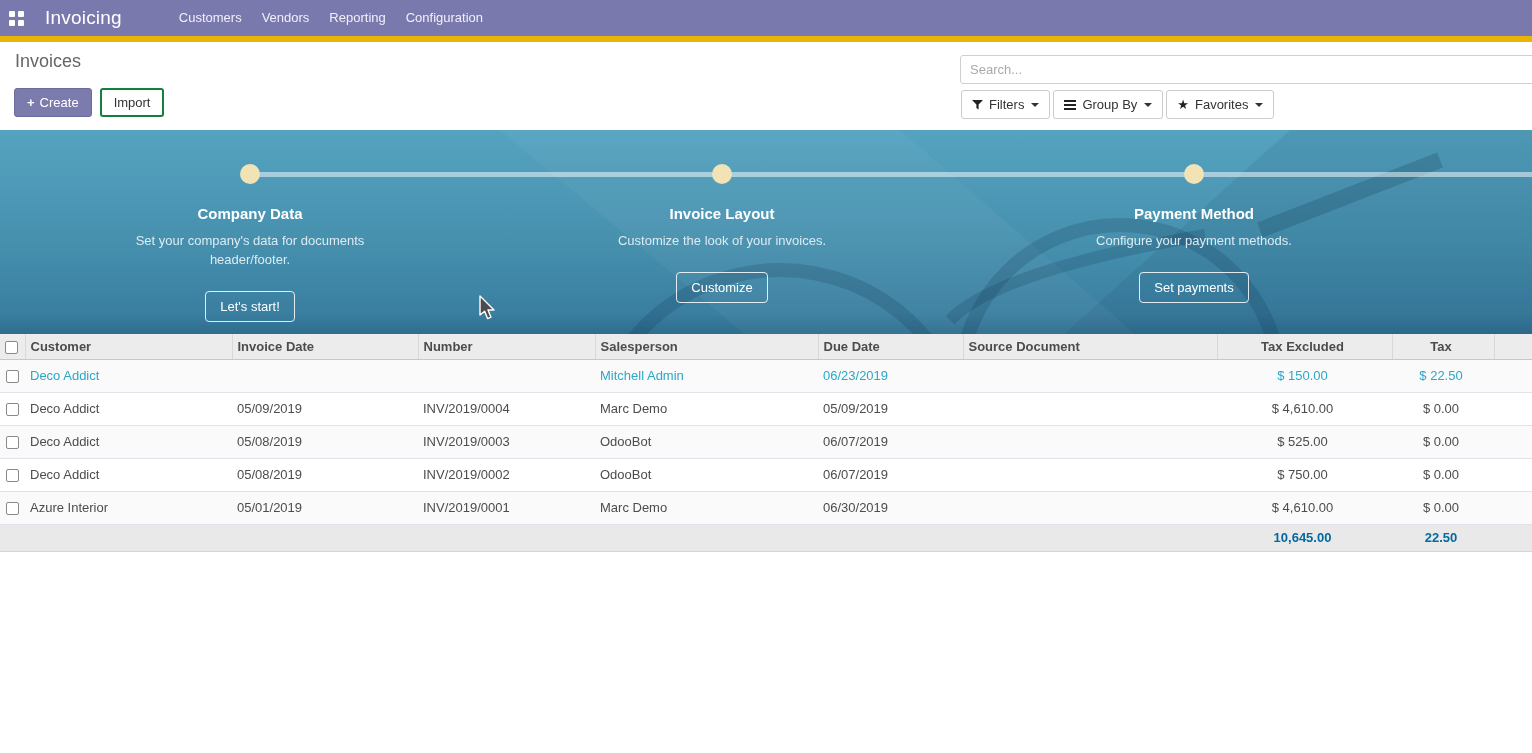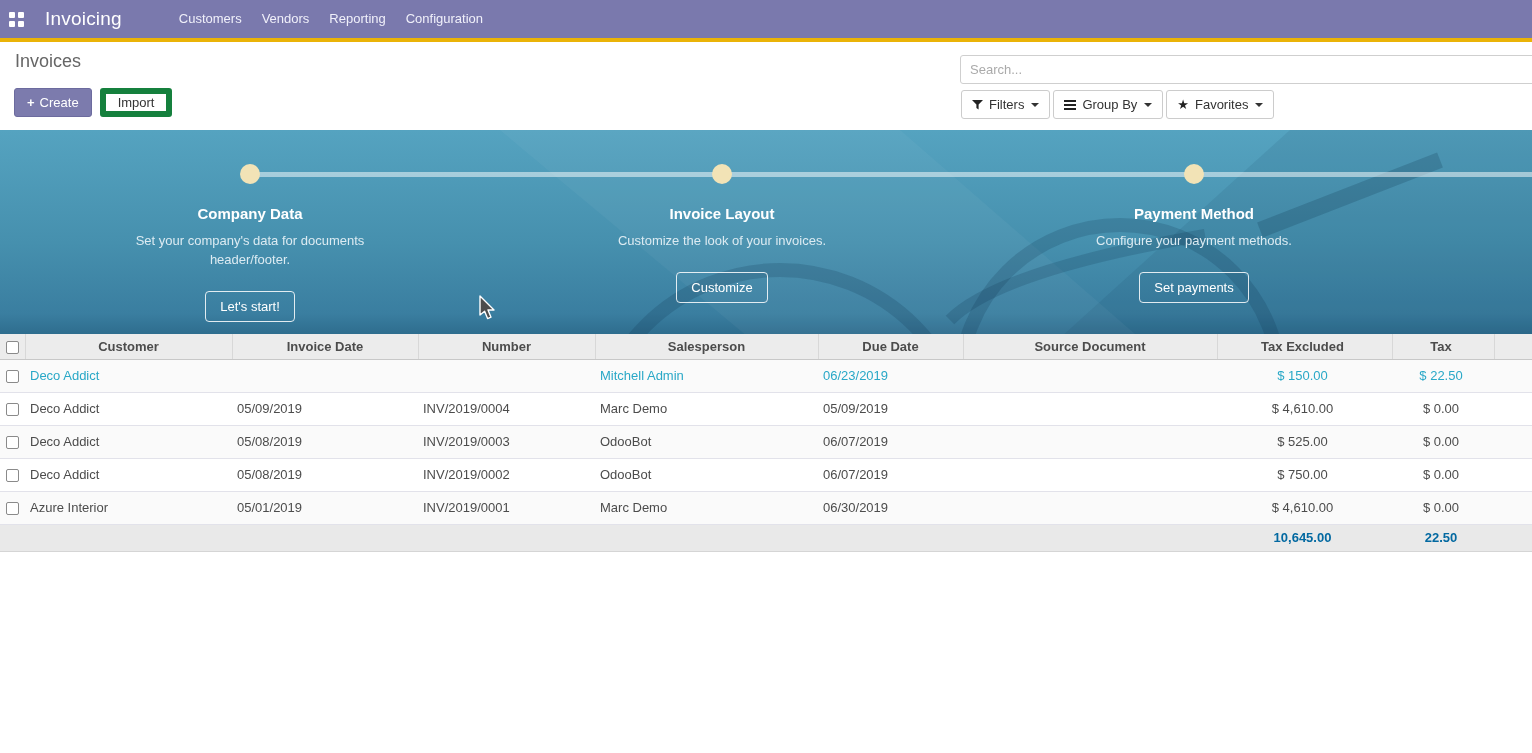--- a/index.html
+++ b/index.html
@@ -1,34 +1,34 @@
 <!DOCTYPE html>
 <html><head>
 <meta charset="utf-8">
 <style>
   * { margin:0; padding:0; box-sizing:border-box; }
   html,body { width:1532px; height:753px; overflow:hidden; }
   body { font-family:"Liberation Sans", sans-serif; background:#ffffff; position:relative; color:#4c4c4c; }
 
   
-  .navbar { height:42px; background:#7a79ad; display:flex; align-items:center; border-bottom:4px solid #eab308; }
+  .navbar { height:42px; background:#7a79ad; display:flex; align-items:center; border-bottom:6px solid #eab308; }
   .apps-icon { width:15px; height:15px; margin-left:9px; display:grid; grid-template-columns:6px 6px; grid-template-rows:6px 6px; gap:3px; cursor:pointer; }
   .apps-icon span { background:#ffffff; border-radius:1px; }
   .brand { color:#ffffff; font-size:19px; margin-left:21px; letter-spacing:0.2px; }
   .nav-menu { display:flex; margin-left:47px;justify-content:flex-end; }
   .nav-item { color:#f0f0fa; font-size:13px; padding:0 10px; line-height:42px; cursor:pointer; }
 
   
   .control-panel { position:relative; height:88px; background:#ffffff; }
   .cp-title { position:absolute; left:15px; top:9px; font-size:18px; color:#666666; font-weight:400; }
   .btn-row { position:absolute; left:14px; top:46px; display:flex; }
   .btn { font-size:13px; height:29px; padding:0 12px; border-radius:3px; cursor:pointer; display:inline-flex; align-items:center; }
   .btn-create { background:#7c7bad; border:1px solid #6c6b9e; color:#ffffff; }
   .btn-create .plus { font-weight:bold; margin-right:5px; font-size:13px; }
-  .btn-import { background:#ffffff; border:6px solid #15803d; color:#333333; margin-left:8px; }
+  .btn-import { background:#ffffff; border:2px solid #15803d; color:#333333; margin-left:8px; }
   .search-box { position:absolute; left:960px; right:-4px; top:13px; height:29px; border:1px solid #cfcfcf; border-radius:3px 0 0 3px; background:#fff; display:flex; align-items:center; }
   .search-box input { border:none; outline:none; width:100%; font-size:13px; padding:0 9px; color:#555; font-family:"Liberation Sans",sans-serif; }
   .search-box input::placeholder { color:#aaaaaa; }
   .facet-row { position:absolute; left:961px; top:48px; display:flex; gap:3px; }
   .facet-btn { background:#fff; border:1px solid #cccccc; border-radius:3px; height:29px; font-size:13px; color:#333; display:inline-flex; align-items:center; padding:0 10px; cursor:pointer; }
   .facet-btn .ficon { margin-right:6px; display:inline-flex; align-items:center; }
   .caret { width:0; height:0; border-left:4px solid transparent; border-right:4px solid transparent; border-top:4px solid #333; margin-left:7px; }
   .star-glyph { font-size:13px; color:#222; }
 
   
@@ -37,21 +37,21 @@
   .timeline { position:absolute; top:42px; left:250px; right:0; height:5px; background:rgba(255,255,255,0.5); }
   .step { position:absolute; top:34px; width:320px; text-align:center; }
   .step .dot { width:20px; height:20px; border-radius:50%; background:#f2e3b6; margin:0 auto; position:relative; z-index:2; }
   .step .step-title { margin-top:21px; color:#ffffff; font-size:15px; font-weight:bold; }
   .step .step-desc { margin-top:9px; color:#dcebf2; font-size:13px; line-height:19px; width:230px; margin-left:auto; margin-right:auto; }
   .step .step-btn { margin-top:22px; background:transparent; border:1px solid rgba(255,255,255,0.85); color:#ffffff; font-size:13px; padding:7px 14px; border-radius:4px; cursor:pointer; font-family:"Liberation Sans",sans-serif; }
   .step1 { left:90px; } .step2 { left:562px; } .step3 { left:1034px; }
 
   
   table.listview { width:1532px; table-layout:fixed; border-collapse:collapse; font-size:13px; }
-  .listview th { background:#ececec; height:25px; font-weight:bold; color:#4c4c4c; text-align:center; padding:0 5px; border-right:1px solid #d8d8d8; border-bottom:1px solid #c8c8c8; white-space:nowrap; overflow:hidden; cursor:pointer; }
+  .listview th { background:#ececec; height:25px; font-weight:bold; color:#4c4c4c; text-align:left; padding:0 5px; border-right:1px solid #d8d8d8; border-bottom:1px solid #c8c8c8; white-space:nowrap; overflow:hidden; cursor:pointer; }
   .listview th:last-child { border-right:none; }
   .listview th.num, .listview td.num { text-align:center; padding-right:9px; }
   .listview td { height:33px; padding:0 5px; border-bottom:1px solid #e2e2ea; white-space:nowrap; overflow:hidden; }
   .listview tbody tr { background:#ffffff; cursor:pointer; }
   .listview tbody tr:nth-child(odd) { background:#fafafa; }
   .listview tbody tr.draft td { color:#29a8c7; }
   .cb-cell { text-align:center; }
   .cb { display:inline-block; width:13px; height:13px; border:1px solid #8a8a8a; background:#fff; border-radius:2px; vertical-align:middle; cursor:pointer; }
   .listview tfoot td { background:#e9e9e9; height:27px; font-weight:bold; color:#0369a1; border-bottom:1px solid #d5d5d5; }
 

